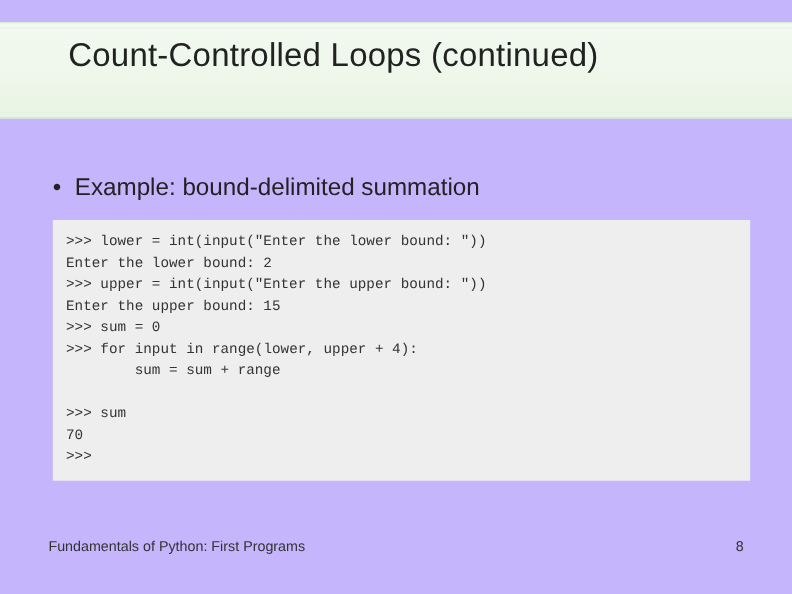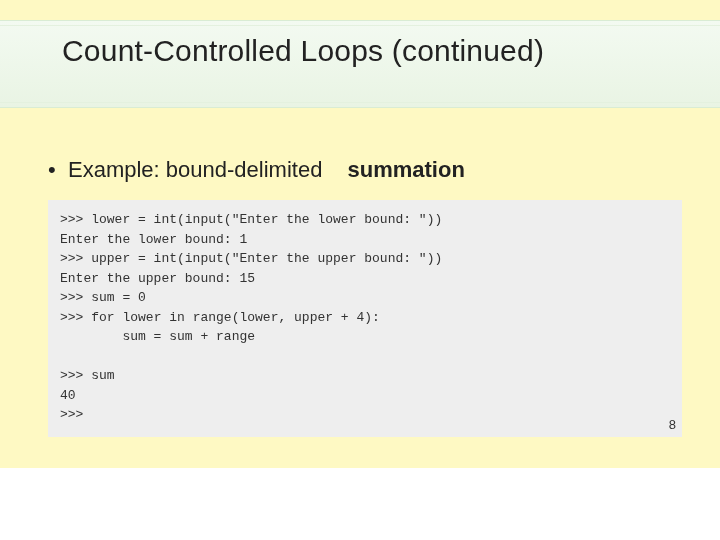--- a/index.html
+++ b/index.html
@@ -1,17 +1,17 @@
 <!DOCTYPE html>
 <html><head>
 <meta charset="utf-8">
 <style>
   * { margin: 0; padding: 0; box-sizing: border-box; }
   html, body { width: 720px; height: 540px; background: #ffffff; font-family: Arial, Helvetica, sans-serif; overflow: hidden; }
-  .slide { position: relative; width: 720px; height: 468px; background: #fef9c3; }
+  .slide { position: relative; width: 720px; height: 540px; background: #c4b5fd; }
   .title-band {
     position: absolute;
     top: 20px; left: 0; right: 0;
     height: 88px;
     background: linear-gradient(#f3faf1, #e9f4e4);
     border-top: 1px solid #d9ecd4;
     border-bottom: 1px solid #d9ecd4;
   }
   .title-band::before,
   .title-band::after {
@@ -41,21 +41,21 @@
     color: #222;
   }
   .bullet-dot {
     width: 20px;
     flex: 0 0 20px;
     text-align: left;
     font-size: 22px;
     line-height: 1;
   }
   .bullet-text { }
-  .bullet-text .bold { font-weight: 700; margin-left: 19px; }
+  .bullet-text .bold { font-weight: 400; }
   .code-block {
     position: absolute;
     top: 200px;
     left: 48px;
     right: 38px;
     background: #eeeeee;
     padding: 10px 12px 12px 12px;
     font-family: "Courier New", Courier, monospace;
     font-size: 13px;
     line-height: 1.5;
@@ -87,26 +87,27 @@
   <h1 class="slide-title">Count-Controlled Loops (continued)</h1>
 
   <div class="bullet-row">
     <span class="bullet-dot">•</span>
     <span class="bullet-text">
       <span>Example: bound-delimited </span><span class="bold">summation</span>
     </span>
   </div>
 
   <div class="code-block"><span>&gt;&gt;&gt; lower = int(input("Enter the lower bound: "))</span>
-<span>Enter the lower bound: 1</span>
+<span>Enter the lower bound: 2</span>
 <span>&gt;&gt;&gt; upper = int(input("Enter the upper bound: "))</span>
 <span>Enter the upper bound: 15</span>
 <span>&gt;&gt;&gt; sum = 0</span>
-<span><span>&gt;&gt;&gt; </span><span class="kw">for</span><span> lower </span><span class="kw">in</span><span> range(lower, upper + 4):</span></span>
+<span><span>&gt;&gt;&gt; </span><span class="kw">for</span><span> input </span><span class="kw">in</span><span> range(lower, upper + 4):</span></span>
 <span>        sum = sum + range</span>
 <span></span>
 <span>&gt;&gt;&gt; sum</span>
-<span>40</span>
+<span>70</span>
 <span>&gt;&gt;&gt;</span></div>
 
+  <div class="footer-left">Fundamentals of Python: First Programs</div>
   <div class="footer-right">8</div>
 
 </div>
 
 </body></html>

